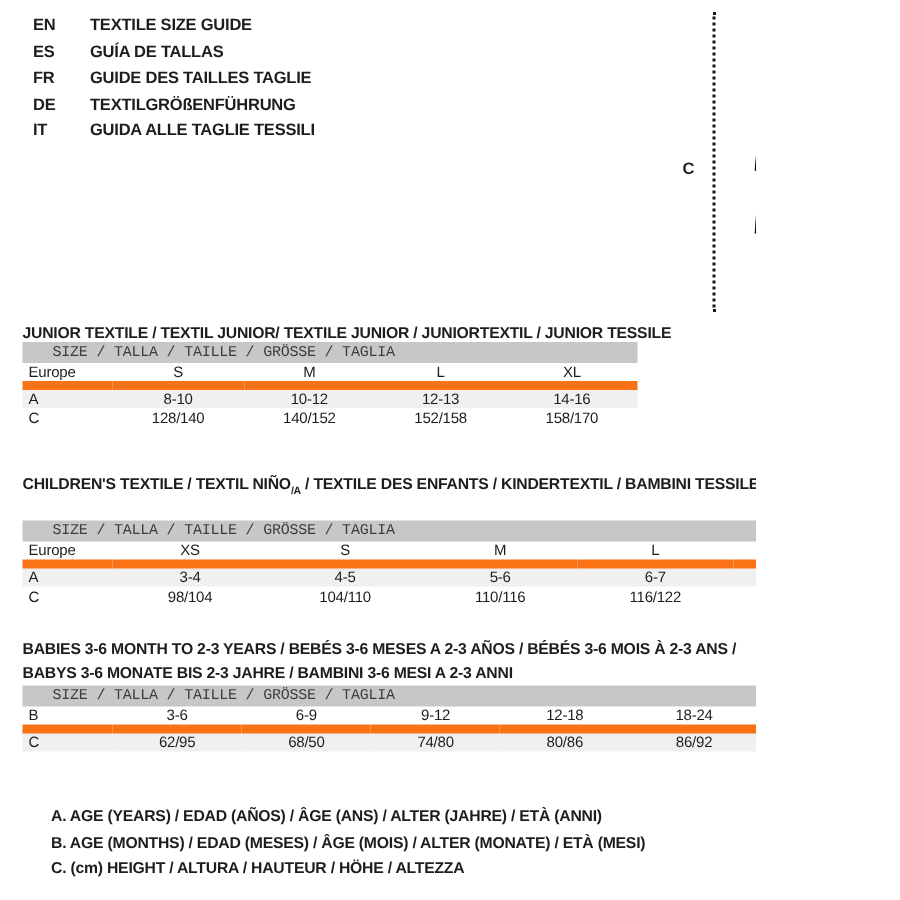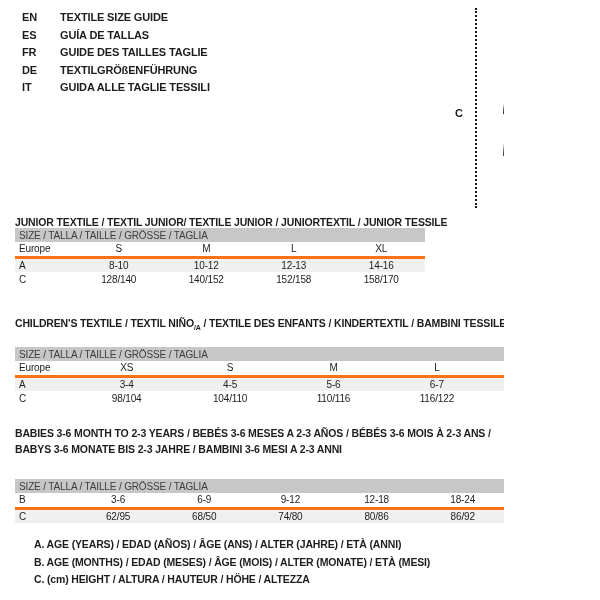--- a/index.html
+++ b/index.html
@@ -26,29 +26,29 @@
   .figure-svg { position: absolute; left: 489px; top: 6px; }
 
   
   .tbl-section { position: absolute; left: 15px; }
   .s1 { top: 216px; width: 410px; }
   .s2 { top: 317px; width: 577px; }
   .s3 { top: 426px; width: 577px; }
   .tbl-title { font-size: 10.5px; font-weight: bold; white-space: nowrap; }
   .s1 .tbl-title { }
   .s2 .tbl-title { margin-bottom: 16px; }
-  .s3 .tbl-title { line-height: 15.5px; margin-bottom: 22px; }
+  .s3 .tbl-title { line-height: 15.5px; margin-bottom: 0; }
   .sub { font-size: 7px; vertical-align: sub; }
 
   table { border-collapse: collapse; width: 100%; table-layout: fixed; }
   col.c-label { width: 60px; }
   td { font-size: 10px; text-align: center; padding: 0; height: 15px; vertical-align: middle; }
   td.lbl { text-align: left; padding-left: 4px; }
-  tr.size-bar td { background: #c7c7c7; height: 14px; text-align: left; padding-left: 4px; color: #3d3d3d; }
-  tr.cols-row td { border-bottom: 3px solid #f97316; }
+  tr.size-bar td { background: #c7c7c7; height: 14px; text-align: left; padding-left: 20px; color: #3d3d3d; font-family: Liberation Mono, monospace; }
+  tr.cols-row td { border-bottom: 6px solid #f97316; }
   tr.shaded td { background: #f0f0f0; }
 
   
   .notes { position: absolute; left: 34px; top: 536px; font-size: 10.5px; font-weight: bold; line-height: 17.5px; white-space: nowrap; }
 </style>
 </head>
 <body>
 
 <div class="page">
 

